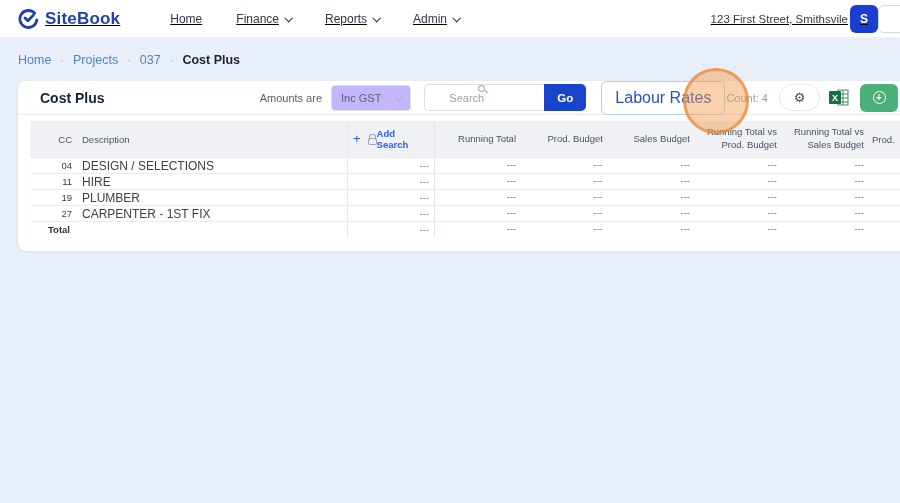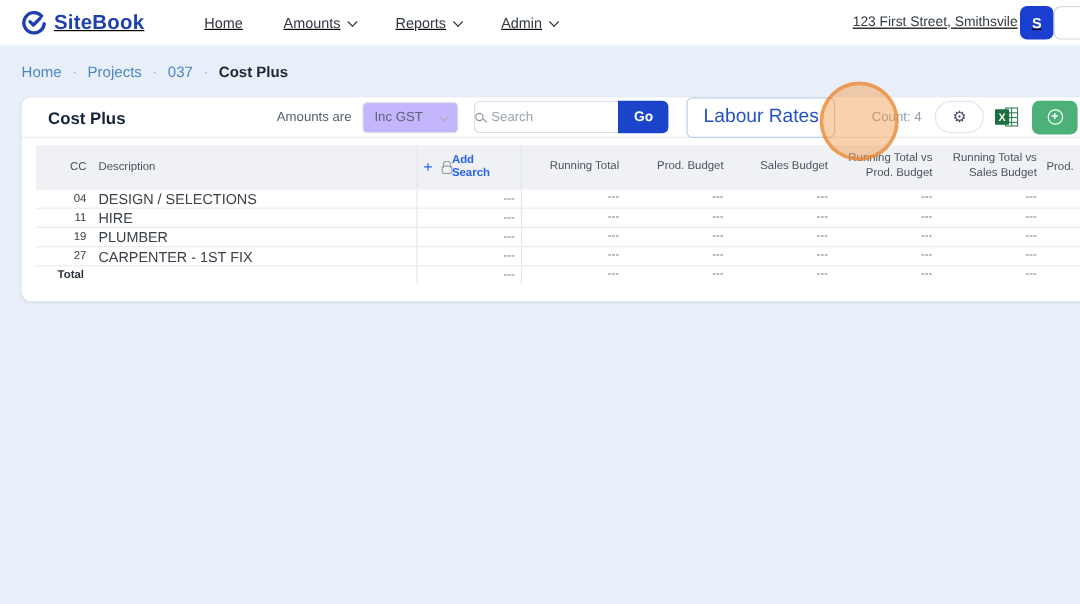--- a/index.html
+++ b/index.html
@@ -27,28 +27,28 @@
 
   
   .panel { position:relative; margin-left:18px; margin-right:-12px; background:#fff; border-radius:8px; box-shadow:0 1px 3px rgba(16,24,40,.08); padding-bottom:14px; }
   .panel-head { height:34px; display:flex; align-items:center; padding:0 14px 0 22px; border-bottom:1px solid #e8eaee; }
   .panel-title { font-size:14px; font-weight:bold; color:#16213a; }
   .controls { margin-left:auto; display:flex; align-items:center; }
   .amounts-label { font-size:11px; color:#55606e; margin-right:9px; }
   .gst-select { display:flex; align-items:center; gap:14px; border:1px solid #dbe0e7; border-radius:4px; padding:6px 9px; font-size:11px; color:#5a6472; background:#c4b5fd; cursor:pointer; }
   .gst-select .chev { color:#aab2bd; }
   .search-wrap { display:flex; align-items:stretch; margin-left:13px; height:27px; }
-  .search-box { display:flex; align-items:center; border:1px solid #dbe0e7; border-right:none; border-radius:5px 0 0 5px; background:#fff; padding:0 0; width:120px; }
+  .search-box { display:flex; align-items:center; border:1px solid #dbe0e7; border-right:none; border-radius:5px 0 0 5px; background:#fff; padding:0 24px; width:120px;flex-direction:column; }
   .mag { width:7px; height:7px; border:1.4px solid #8b95a2; border-radius:50%; position:relative; margin-right:6px; flex-shrink:0; }
   .mag::after { content:""; position:absolute; width:4px; height:1.4px; background:#8b95a2; transform:rotate(45deg); right:-3.5px; bottom:-1.5px; }
   .search-input { border:none; outline:none; width:100%; font-size:11px; color:#333; font-family:"Liberation Sans", sans-serif; }
   .search-input::placeholder { color:#9aa3af; }
   .go-btn { background:#1a44c9; color:#fff; border:none; border-radius:0 5px 5px 0; font-size:11.5px; font-weight:bold; padding:0 13px; cursor:pointer; }
   .labour-btn { margin-left:15px; border:1px solid #b9cfe8; background:#fff; color:#2552c4; border-radius:5px; padding:7px 13px; font-size:16px; font-weight:500; cursor:pointer; white-space:nowrap; }
-  .count { margin-left:30px; font-size:11px; color:#949ca7; white-space:nowrap; }
+  .count { margin-left:1px; font-size:11px; color:#949ca7; white-space:nowrap; }
   .gear-pill { margin-left:11px; width:41px; height:27px; border:1px solid #e3e7ec; border-radius:14px; background:#fff; display:flex; align-items:center; justify-content:center; color:#454f5d; font-size:13px; cursor:pointer; flex-shrink:0; }
   .excel-btn { margin-left:9px; cursor:pointer; display:flex; flex-shrink:0; background:none; border:none; }
   .add-btn { margin-left:11px; width:38px; height:28px; background:#4bb179; border:none; border-radius:6px; display:flex; align-items:center; justify-content:center; cursor:pointer; flex-shrink:0; }
   .circle-plus { width:13px; height:13px; border:1.5px solid #fff; border-radius:50%; color:#fff; font-size:10px; line-height:11px; text-align:center; font-weight:bold; }
 
   
   .table { margin:6px 0 0 12px; min-width:900px; font-size:9.5px; }
   .thead { display:flex; align-items:stretch; background:#eff1f4; height:36px; color:#4a5260; }
   .thead .cell { display:flex; align-items:center; }
   .col-cc { width:44px; justify-content:flex-end; text-align:right; padding-right:2px; flex-shrink:0; }
@@ -83,21 +83,21 @@
         <path d="M8 11.5 l3.2 3.2 L17.5 8.3" stroke="#1e3fae" stroke-width="3.2" stroke-linecap="round" stroke-linejoin="round" fill="none"></path>
       </svg>
     </span>
     <span class="brand-name">SiteBook</span>
   </div>
   <nav class="nav">
     <div class="nav-item">
       <span>Home</span>
     </div>
     <div class="nav-item">
-      <span>Amounts</span>
+      <span>Finance</span>
       <span class="chev"></span>
     </div>
     <div class="nav-item">
       <span>Reports</span>
       <span class="chev"></span>
     </div>
     <div class="nav-item">
       <span>Admin</span>
       <span class="chev"></span>
     </div>

